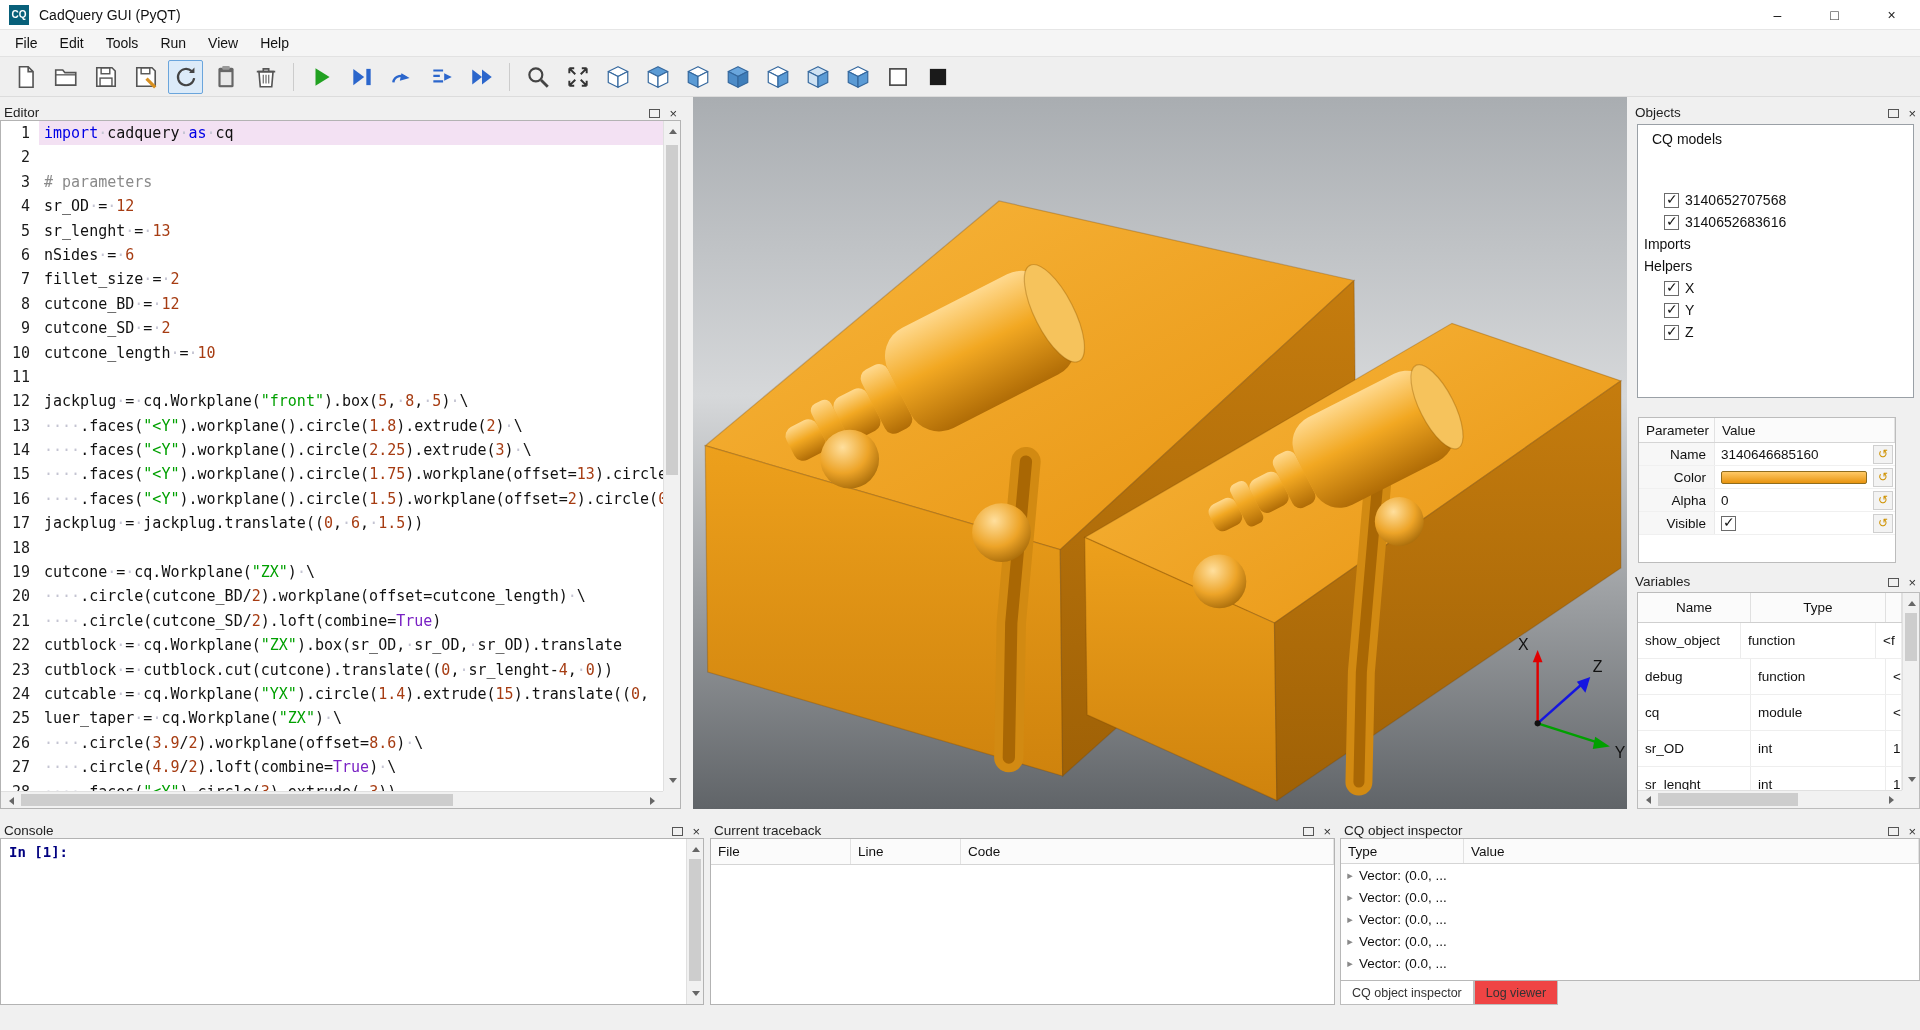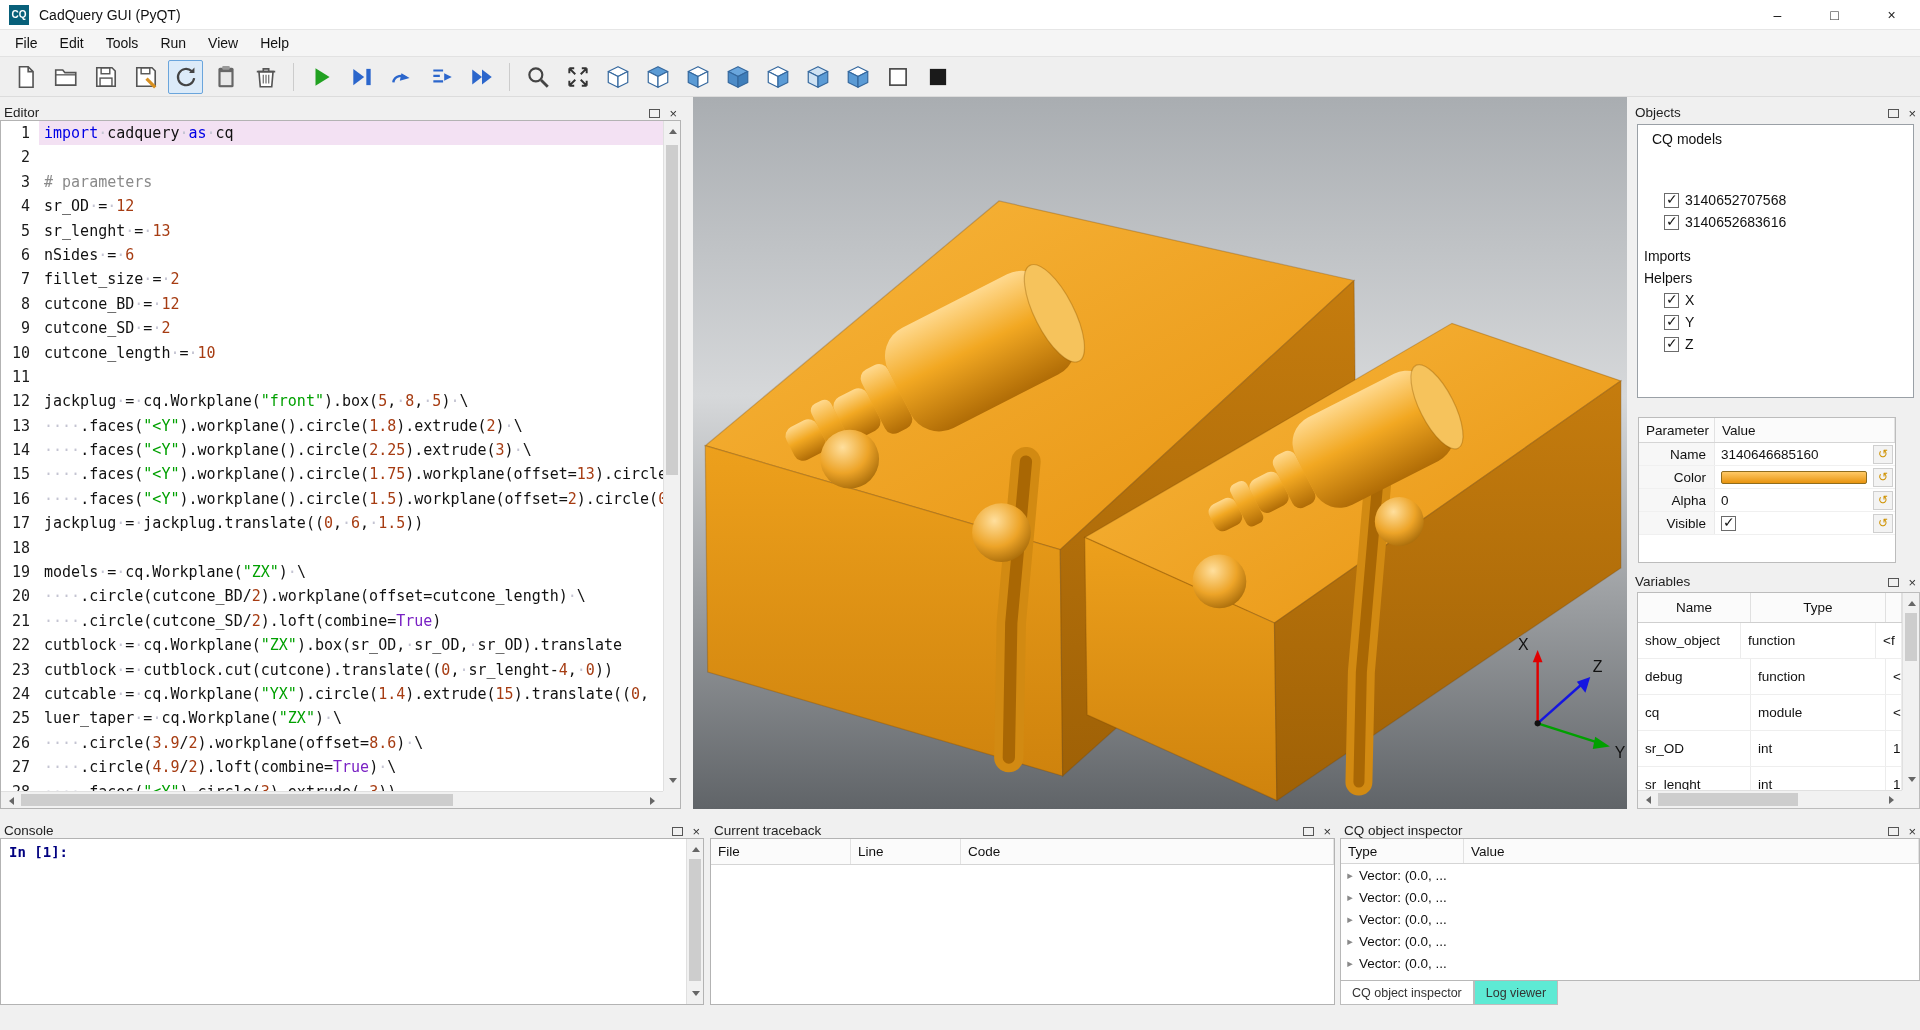--- a/index.html
+++ b/index.html
@@ -112,21 +112,21 @@
   .traceback-panel{left:710px;top:815px;width:625px;height:190px}
   .tb-header{display:flex;height:26px;background:#fbfbfb;border-bottom:1px solid #d5d5d5}
 
   .inspector-panel{left:1340px;top:815px;width:580px;height:190px}
   .insp-frame{position:absolute;left:0;right:0;top:23px;bottom:24px;background:#fff;border:1px solid #b8b8b8;overflow:hidden}
   .insp-header{display:flex;height:25px;background:#fbfbfb;border-bottom:1px solid #d5d5d5}
   .insp-row{display:flex;align-items:center;height:22px;font-size:13.5px}
   .insp-arrow{color:#888;width:18px;text-align:center;font-size:11px;flex:none}
   .tabbar{position:absolute;left:0;right:0;bottom:0;height:24px;display:flex;background:#f0f0f0}
   .btab{display:flex;align-items:center;padding:0 11px;font-size:12.5px;border:1px solid #bdbdbd;
-    border-top:none;background:#5eead4;color:#333}
+    border-top:none;background:#ef4444;color:#333}
   .btab.active{background:#fff}
 </style>
 </head>
 <body>
 
 <div class="app">
 
   <div class="titlebar">
     <div class="app-icon">CQ</div>
     <div class="app-title">CadQuery GUI (PyQT)</div>
@@ -331,21 +331,21 @@
           <div class="code-line"><span class="ln">9</span><span class="lt"><span class="td">cutcone_SD</span><span class="tw">·</span><span class="td">=</span><span class="tw">·</span><span class="tn">2</span></span></div>
           <div class="code-line"><span class="ln">10</span><span class="lt"><span class="td">cutcone_length</span><span class="tw">·</span><span class="td">=</span><span class="tw">·</span><span class="tn">10</span></span></div>
           <div class="code-line"><span class="ln">11</span><span class="lt"></span></div>
           <div class="code-line"><span class="ln">12</span><span class="lt"><span class="td">jackplug</span><span class="tw">·</span><span class="td">=</span><span class="tw">·</span><span class="td">cq.Workplane(</span><span class="ts">"front"</span><span class="td">).box(</span><span class="tn">5</span><span class="td">,</span><span class="tw">·</span><span class="tn">8</span><span class="td">,</span><span class="tw">·</span><span class="tn">5</span><span class="td">)</span><span class="tw">·</span><span class="td">\</span></span></div>
           <div class="code-line"><span class="ln">13</span><span class="lt"><span class="tw">····</span><span class="td">.faces(</span><span class="ts">"&lt;Y"</span><span class="td">).workplane().circle(</span><span class="tn">1.8</span><span class="td">).extrude(</span><span class="tn">2</span><span class="td">)</span><span class="tw">·</span><span class="td">\</span></span></div>
           <div class="code-line"><span class="ln">14</span><span class="lt"><span class="tw">····</span><span class="td">.faces(</span><span class="ts">"&lt;Y"</span><span class="td">).workplane().circle(</span><span class="tn">2.25</span><span class="td">).extrude(</span><span class="tn">3</span><span class="td">)</span><span class="tw">·</span><span class="td">\</span></span></div>
           <div class="code-line"><span class="ln">15</span><span class="lt"><span class="tw">····</span><span class="td">.faces(</span><span class="ts">"&lt;Y"</span><span class="td">).workplane().circle(</span><span class="tn">1.75</span><span class="td">).workplane(offset=</span><span class="tn">13</span><span class="td">).circle(</span></span></div>
           <div class="code-line"><span class="ln">16</span><span class="lt"><span class="tw">····</span><span class="td">.faces(</span><span class="ts">"&lt;Y"</span><span class="td">).workplane().circle(</span><span class="tn">1.5</span><span class="td">).workplane(offset=</span><span class="tn">2</span><span class="td">).circle(</span><span class="tn">0</span></span></div>
           <div class="code-line"><span class="ln">17</span><span class="lt"><span class="td">jackplug</span><span class="tw">·</span><span class="td">=</span><span class="tw">·</span><span class="td">jackplug.translate((</span><span class="tn">0</span><span class="td">,</span><span class="tw">·</span><span class="tn">6</span><span class="td">,</span><span class="tw">·</span><span class="tn">1.5</span><span class="td">))</span></span></div>
           <div class="code-line"><span class="ln">18</span><span class="lt"></span></div>
-          <div class="code-line"><span class="ln">19</span><span class="lt"><span class="td">models</span><span class="tw">·</span><span class="td">=</span><span class="tw">·</span><span class="td">cq.Workplane(</span><span class="ts">"ZX"</span><span class="td">)</span><span class="tw">·</span><span class="td">\</span></span></div>
+          <div class="code-line"><span class="ln">19</span><span class="lt"><span class="td">cutcone</span><span class="tw">·</span><span class="td">=</span><span class="tw">·</span><span class="td">cq.Workplane(</span><span class="ts">"ZX"</span><span class="td">)</span><span class="tw">·</span><span class="td">\</span></span></div>
           <div class="code-line"><span class="ln">20</span><span class="lt"><span class="tw">····</span><span class="td">.circle(cutcone_BD/</span><span class="tn">2</span><span class="td">).workplane(offset=cutcone_length)</span><span class="tw">·</span><span class="td">\</span></span></div>
           <div class="code-line"><span class="ln">21</span><span class="lt"><span class="tw">····</span><span class="td">.circle(cutcone_SD/</span><span class="tn">2</span><span class="td">).loft(combine=</span><span class="tb">True</span><span class="td">)</span></span></div>
           <div class="code-line"><span class="ln">22</span><span class="lt"><span class="td">cutblock</span><span class="tw">·</span><span class="td">=</span><span class="tw">·</span><span class="td">cq.Workplane(</span><span class="ts">"ZX"</span><span class="td">).box(sr_OD,</span><span class="tw">·</span><span class="td">sr_OD,</span><span class="tw">·</span><span class="td">sr_OD).translate</span></span></div>
           <div class="code-line"><span class="ln">23</span><span class="lt"><span class="td">cutblock</span><span class="tw">·</span><span class="td">=</span><span class="tw">·</span><span class="td">cutblock.cut(cutcone).translate((</span><span class="tn">0</span><span class="td">,</span><span class="tw">·</span><span class="td">sr_lenght-</span><span class="tn">4</span><span class="td">,</span><span class="tw">·</span><span class="tn">0</span><span class="td">))</span></span></div>
           <div class="code-line"><span class="ln">24</span><span class="lt"><span class="td">cutcable</span><span class="tw">·</span><span class="td">=</span><span class="tw">·</span><span class="td">cq.Workplane(</span><span class="ts">"YX"</span><span class="td">).circle(</span><span class="tn">1.4</span><span class="td">).extrude(</span><span class="tn">15</span><span class="td">).translate((</span><span class="tn">0</span><span class="td">,</span></span></div>
           <div class="code-line"><span class="ln">25</span><span class="lt"><span class="td">luer_taper</span><span class="tw">·</span><span class="td">=</span><span class="tw">·</span><span class="td">cq.Workplane(</span><span class="ts">"ZX"</span><span class="td">)</span><span class="tw">·</span><span class="td">\</span></span></div>
           <div class="code-line"><span class="ln">26</span><span class="lt"><span class="tw">····</span><span class="td">.circle(</span><span class="tn">3.9</span><span class="td">/</span><span class="tn">2</span><span class="td">).workplane(offset=</span><span class="tn">8.6</span><span class="td">)</span><span class="tw">·</span><span class="td">\</span></span></div>
           <div class="code-line"><span class="ln">27</span><span class="lt"><span class="tw">····</span><span class="td">.circle(</span><span class="tn">4.9</span><span class="td">/</span><span class="tn">2</span><span class="td">).loft(combine=</span><span class="tb">True</span><span class="td">)</span><span class="tw">·</span><span class="td">\</span></span></div>
           <div class="code-line"><span class="ln">28</span><span class="lt"><span class="tw">····</span><span class="td">.faces(</span><span class="ts">"&lt;Y"</span><span class="td">).circle(</span><span class="tn">3</span><span class="td">).extrude(-</span><span class="tn">3</span><span class="td">))</span></span></div>
         </div>
@@ -459,21 +459,21 @@
         <span>CQ models</span>
       </div>
       <div class="tree-row" style="padding-left: 26px; margin-top: 39px;">
         <span class="cb checked"></span>
         <span>3140652707568</span>
       </div>
       <div class="tree-row" style="padding-left: 26px;">
         <span class="cb checked"></span>
         <span>3140652683616</span>
       </div>
-      <div class="tree-row" style="padding-left: 6px; margin-top: 12px;">
+      <div class="tree-row" style="padding-left: 6px;">
         <span>Imports</span>
       </div>
       <div class="tree-row" style="padding-left: 6px; text-align: right;">
         <span>Helpers</span>
       </div>
       <div class="tree-row" style="padding-left: 26px;">
         <span class="cb checked"></span>
         <span>X</span>
       </div>
       <div class="tree-row" style="padding-left: 26px;">

